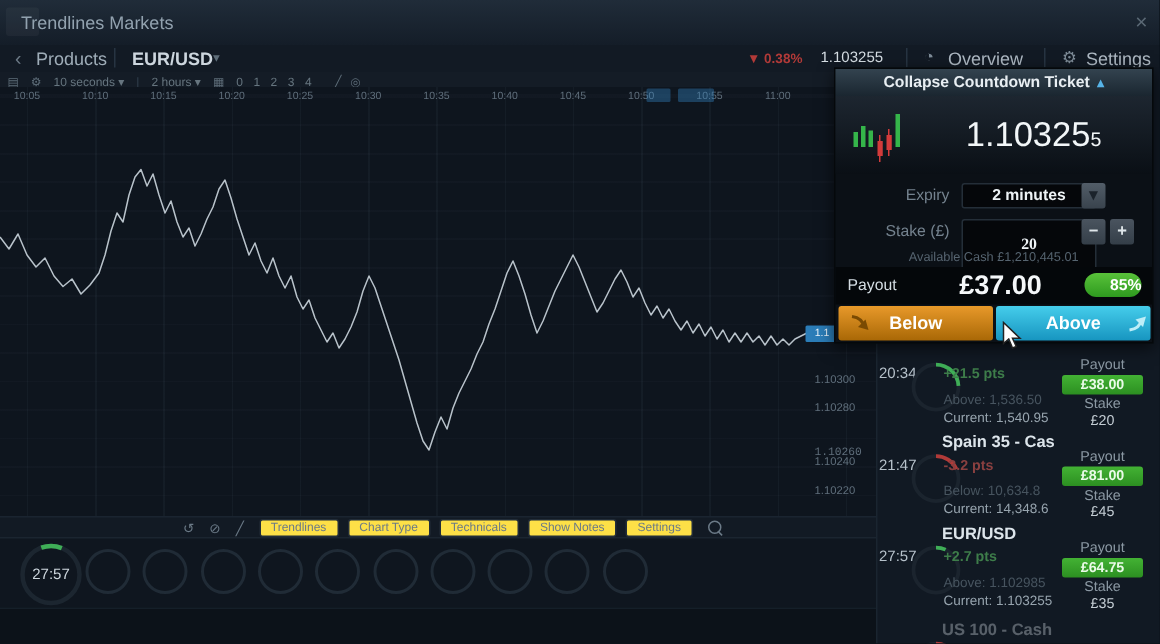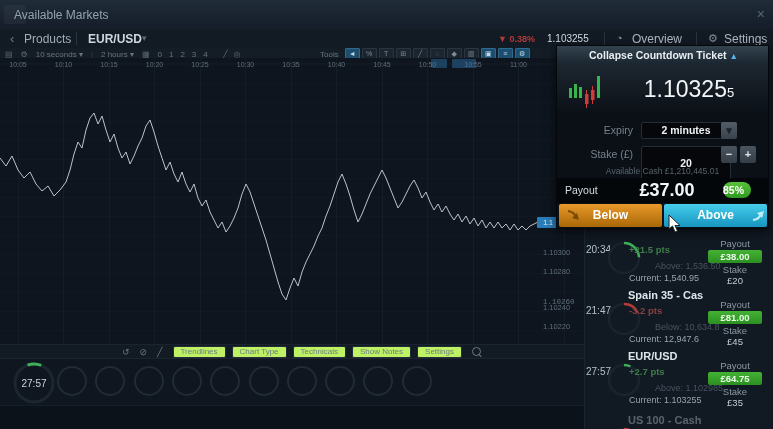--- a/index.html
+++ b/index.html
@@ -40,81 +40,81 @@
     background-position:18px 0,0 6px;}
   .time-tick{position:absolute;top:3px;transform:translateX(-50%);font-size:7px;color:#5f6e7b;}
   .y-tick{position:absolute;left:543px;font-size:7.5px;color:#5f6e7b;}
   .hl-period{position:absolute;top:1px;height:9px;background:rgba(50,130,190,.4);border-radius:1px;}
   #price-tag{left:537px;top:217px;width:22px;height:11px;background:#2b7db8;border-radius:1px;
     color:#eaf4fb;font-size:7px;line-height:11px;text-align:center;z-index:3;}
   
   #cfooter{left:0;top:344px;width:584px;height:14px;background:#121a24;border-top:1px solid #1a2430;
     display:flex;align-items:center;gap:10px;padding-left:122px;box-sizing:border-box;font-size:8px;color:#5f6e7a;}
   #cfooter .ficon{color:#6b7a87;font-size:9px;}
-  .fbtn{background:#bef264;border:1px solid #222d39;border-radius:2px;padding:0 7px;line-height:9px;height:10px;color:#6b7a87;}
+  .fbtn{background:#fde047;border:1px solid #222d39;border-radius:2px;padding:0 7px;line-height:9px;height:10px;color:#6b7a87;}
   .mag{width:7px;height:7px;border:1px solid #6b7a87;border-radius:50%;position:relative;}
   .mag:after{content:"";position:absolute;width:4px;height:1px;background:#6b7a87;transform:rotate(45deg);left:5px;top:7px;}
   
   #strip{left:0;top:358px;width:584px;height:47px;background:#0f161f;border-top:1px solid #1b2530;}
   .slot{position:absolute;top:7px;width:30px;height:30px;border:2px solid #202b36;border-radius:50%;box-sizing:border-box;}
   #timer-label{left:10px;top:378px;width:48px;text-align:center;font-size:10px;color:#cdd6dd;z-index:2;}
   #footer{left:0;top:405px;width:773px;height:24px;background:#0c1219;border-top:1px solid #151f29;}
   
   #rpanel{left:584px;top:45px;width:189px;height:384px;background:#111923;border-left:1px solid #1a2530;}
   #positions{left:584px;top:228px;width:189px;height:201px;overflow:hidden;}
   .posrow{position:absolute;left:0;width:189px;height:61px;}
   .pos-time{position:absolute;left:2px;top:16px;font-size:10px;color:#b6c1ca;}
   .pos-gauge{position:absolute;left:22px;top:12px;}
   .pos-title{position:absolute;left:44px;top:0px;width:118px;font-size:11px;font-weight:bold;color:#dde5eb;
              white-space:nowrap;overflow:hidden;}
   .pos-chg{position:absolute;left:45px;top:16px;font-size:9.5px;font-weight:bold;}
   .pos-chg.up{color:#3e7d4a;} .pos-chg.down{color:#8a4040;}
-  .pos-strike{position:absolute;left:45px;top:33px;font-size:9px;color:#47545f;margin-left:26px;}
+  .pos-strike{position:absolute;left:45px;top:33px;font-size:9px;color:#47545f;}
   .pos-cur{position:absolute;left:45px;top:45px;font-size:9px;color:#97a4ae;}
   .pos-right{position:absolute;left:118px;top:10px;width:66px;text-align:center;}
   .pos-paylab,.pos-stakelab{font-size:9.5px;color:#8b98a3;}
   .pos-badge{margin:1px auto;width:54px;background:linear-gradient(#43b234,#2c8f21);border-radius:2px;
              color:#eafbe8;font-size:9.5px;font-weight:bold;line-height:13px;}
   .pos-stake{font-size:9.5px;color:#c3ccd3;}
   
   #ticket{left:556px;top:45px;width:213px;height:184px;background:#0b1016;border:1px solid #05080b;
           box-sizing:border-box;z-index:5;box-shadow:0 3px 10px rgba(0,0,0,.6);}
   #t-header{left:0;top:0;width:211px;height:18px;background:linear-gradient(#33434f,#1a2630);
      text-align:center;font-size:10.5px;font-weight:bold;color:#e8eef2;line-height:18px;border-bottom:1px solid #090d12;}
   #t-header .chev{color:#57b4e8;font-size:9px;margin-left:5px;}
   #t-price{left:0;top:18px;width:211px;height:52px;background:linear-gradient(#1d2630,#0a0f15);}
   #t-price .big{position:absolute;left:62px;top:12px;width:140px;text-align:center;
      font-size:23px;color:#f2f6f8;}
   #t-price .big sub{font-size:13px;vertical-align:baseline;}
   .t-label{position:absolute;left:0;width:76px;text-align:right;font-size:10.5px;color:#74828e;line-height:17px;}
   .t-control{position:absolute;left:84px;width:90px;height:17px;background:#05070a;border:1px solid #242e38;
      border-radius:2px;box-sizing:border-box;color:#eef3f6;font-size:10.5px;font-weight:bold;text-align:center;line-height:15px;}
-  input.t-control{font-family:Liberation Sans, sans-serif;padding:16px;}
+  input.t-control{font-family:Liberation Serif, serif;padding:16px;}
   .t-sq{position:absolute;width:16px;height:17px;background:linear-gradient(#4a545f,#343e48);border-radius:2px;
      color:#dfe6ea;font-size:11px;font-weight:bold;text-align:center;line-height:16px;}
   #t-cash{left:0;top:120px;width:211px;text-align:center;font-size:8.5px;color:#566470;}
   #t-payout{left:0;top:132px;width:211px;height:25px;background:#04070a;}
   #t-payout .lab{position:absolute;left:8px;top:6px;font-size:10.5px;color:#d4dde3;}
   #t-payout .val{position:absolute;left:60px;top:2px;width:100px;text-align:center;font-size:18px;font-weight:bold;color:#f4f7f9;}
-  #t-payout .pill{position:absolute;left:166px;top:4px;width:28px;height:16px;border-radius:8px;
-     background:linear-gradient(#59c23a,#2e9a1f);color:#fff;font-size:10.5px;font-weight:bold;text-align:left;line-height:16px;}
+  #t-payout .pill{position:absolute;left:166px;top:4px;width:38px;height:16px;border-radius:8px;
+     background:linear-gradient(#59c23a,#2e9a1f);color:#fff;font-size:10.5px;font-weight:bold;text-align:right;line-height:16px;}
   .bet-btn{position:absolute;top:158px;height:23px;color:#fff;font-size:12px;font-weight:bold;
      text-align:center;line-height:23px;border-radius:2px;}
   #btn-below{left:2px;width:103px;background:linear-gradient(#e8992a,#a96806);}
   #btn-above{left:107px;width:103px;background:linear-gradient(#45cdeb,#1795c0);}
   .btn-arrow{position:absolute;top:5px;}
   
   #cursor{left:668px;top:214px;z-index:9;}
 </style>
 </head>
 <body>
 
 <div id="titlebar" class="abs">
   <div class="abs menu-btn"></div>
-  <div class="abs title">Available Markets</div>
+  <div class="abs title">Trendlines Markets</div>
   <div class="abs close">×</div>
 </div>
 
 <div id="navbar" class="abs">
   <span class="abs back">‹</span>
   <span class="abs products">Products</span>
   <span class="abs vsep" style="left:76px;"></span>
   <span class="abs symbol">EUR/USD</span>
   <span class="abs symcaret">▾</span>
   <span class="abs chg">▼ 0.38%</span>
@@ -131,34 +131,20 @@
   <div id="tb-left" class="abs">
     <span class="ticon">▤</span>
     <span class="ticon">⚙</span>
     <span class="tchip"><span>10 seconds</span> <span>▾</span></span>
     <span style="color:#33414e">|</span>
     <span class="tchip"><span>2 hours</span> <span>▾</span></span>
     <span class="ticon">▦</span>
     <span id="tb-numbers"><span style="margin-right: 7px;">0</span><span style="margin-right: 7px;">1</span><span style="margin-right: 7px;">2</span><span style="margin-right: 7px;">3</span><span style="margin-right: 7px;">4</span></span>
     <span id="tb-extra"><span class="ticon" style="margin-right: 6px;">╱</span><span class="ticon" style="margin-right: 6px;">◎</span></span>
   </div>
-  <div id="tb-right" class="abs">
-    <span style="margin-right:4px;">Tools</span>
-  <div class="toolbox active">◄</div>
-      <div class="toolbox">%</div>
-      <div class="toolbox">T</div>
-      <div class="toolbox">⊞</div>
-      <div class="toolbox">╱</div>
-      <div class="toolbox">◌</div>
-      <div class="toolbox">◆</div>
-      <div class="toolbox">▥</div>
-      <div class="toolbox active">▣</div>
-      <div class="toolbox active">≡</div>
-      <div class="toolbox active">⚙</div>
-    </div>
 </div>
 
 <div id="chart" class="abs">
   <div id="xticks">
       <span class="time-tick" style="left: 18px;">10:05</span>
       <span class="time-tick" style="left: 63.5px;">10:10</span>
       <span class="time-tick" style="left: 109px;">10:15</span>
       <span class="time-tick" style="left: 154.5px;">10:20</span>
       <span class="time-tick" style="left: 200px;">10:25</span>
       <span class="time-tick" style="left: 245.5px;">10:30</span>
@@ -239,21 +225,21 @@
   </div>
     <div class="posrow" style="top: 61px;">
     <span class="pos-time">21:47</span>
     <svg class="pos-gauge" width="36" height="36">
       <circle cx="18" cy="18" r="15" fill="none" stroke="#1b242e" stroke-width="2.5"></circle>
       <circle class="arc" cx="18" cy="18" r="15" fill="none" stroke-width="2.5" transform="rotate(-90 18 18)" stroke="#b23a38" stroke-dasharray="16.96460032938488 94.24777960769379"></circle>
     </svg>
     <span class="pos-title">Spain 35 - Cas</span>
     <span class="pos-chg down">-3.2 pts</span>
     <span class="pos-strike">Below: 10,634.8</span>
-    <span class="pos-cur">Current: 12,947.6</span>
+    <span class="pos-cur">Current: 14,348.6</span>
     <div class="pos-right">
       <div class="pos-paylab">Payout</div>
       <div class="pos-badge">£81.00</div>
       <div class="pos-stakelab">Stake</div>
       <div class="pos-stake">£45</div>
     </div>
   </div>
     <div class="posrow" style="top: 122px;">
     <span class="pos-time">27:57</span>
     <svg class="pos-gauge" width="36" height="36">

